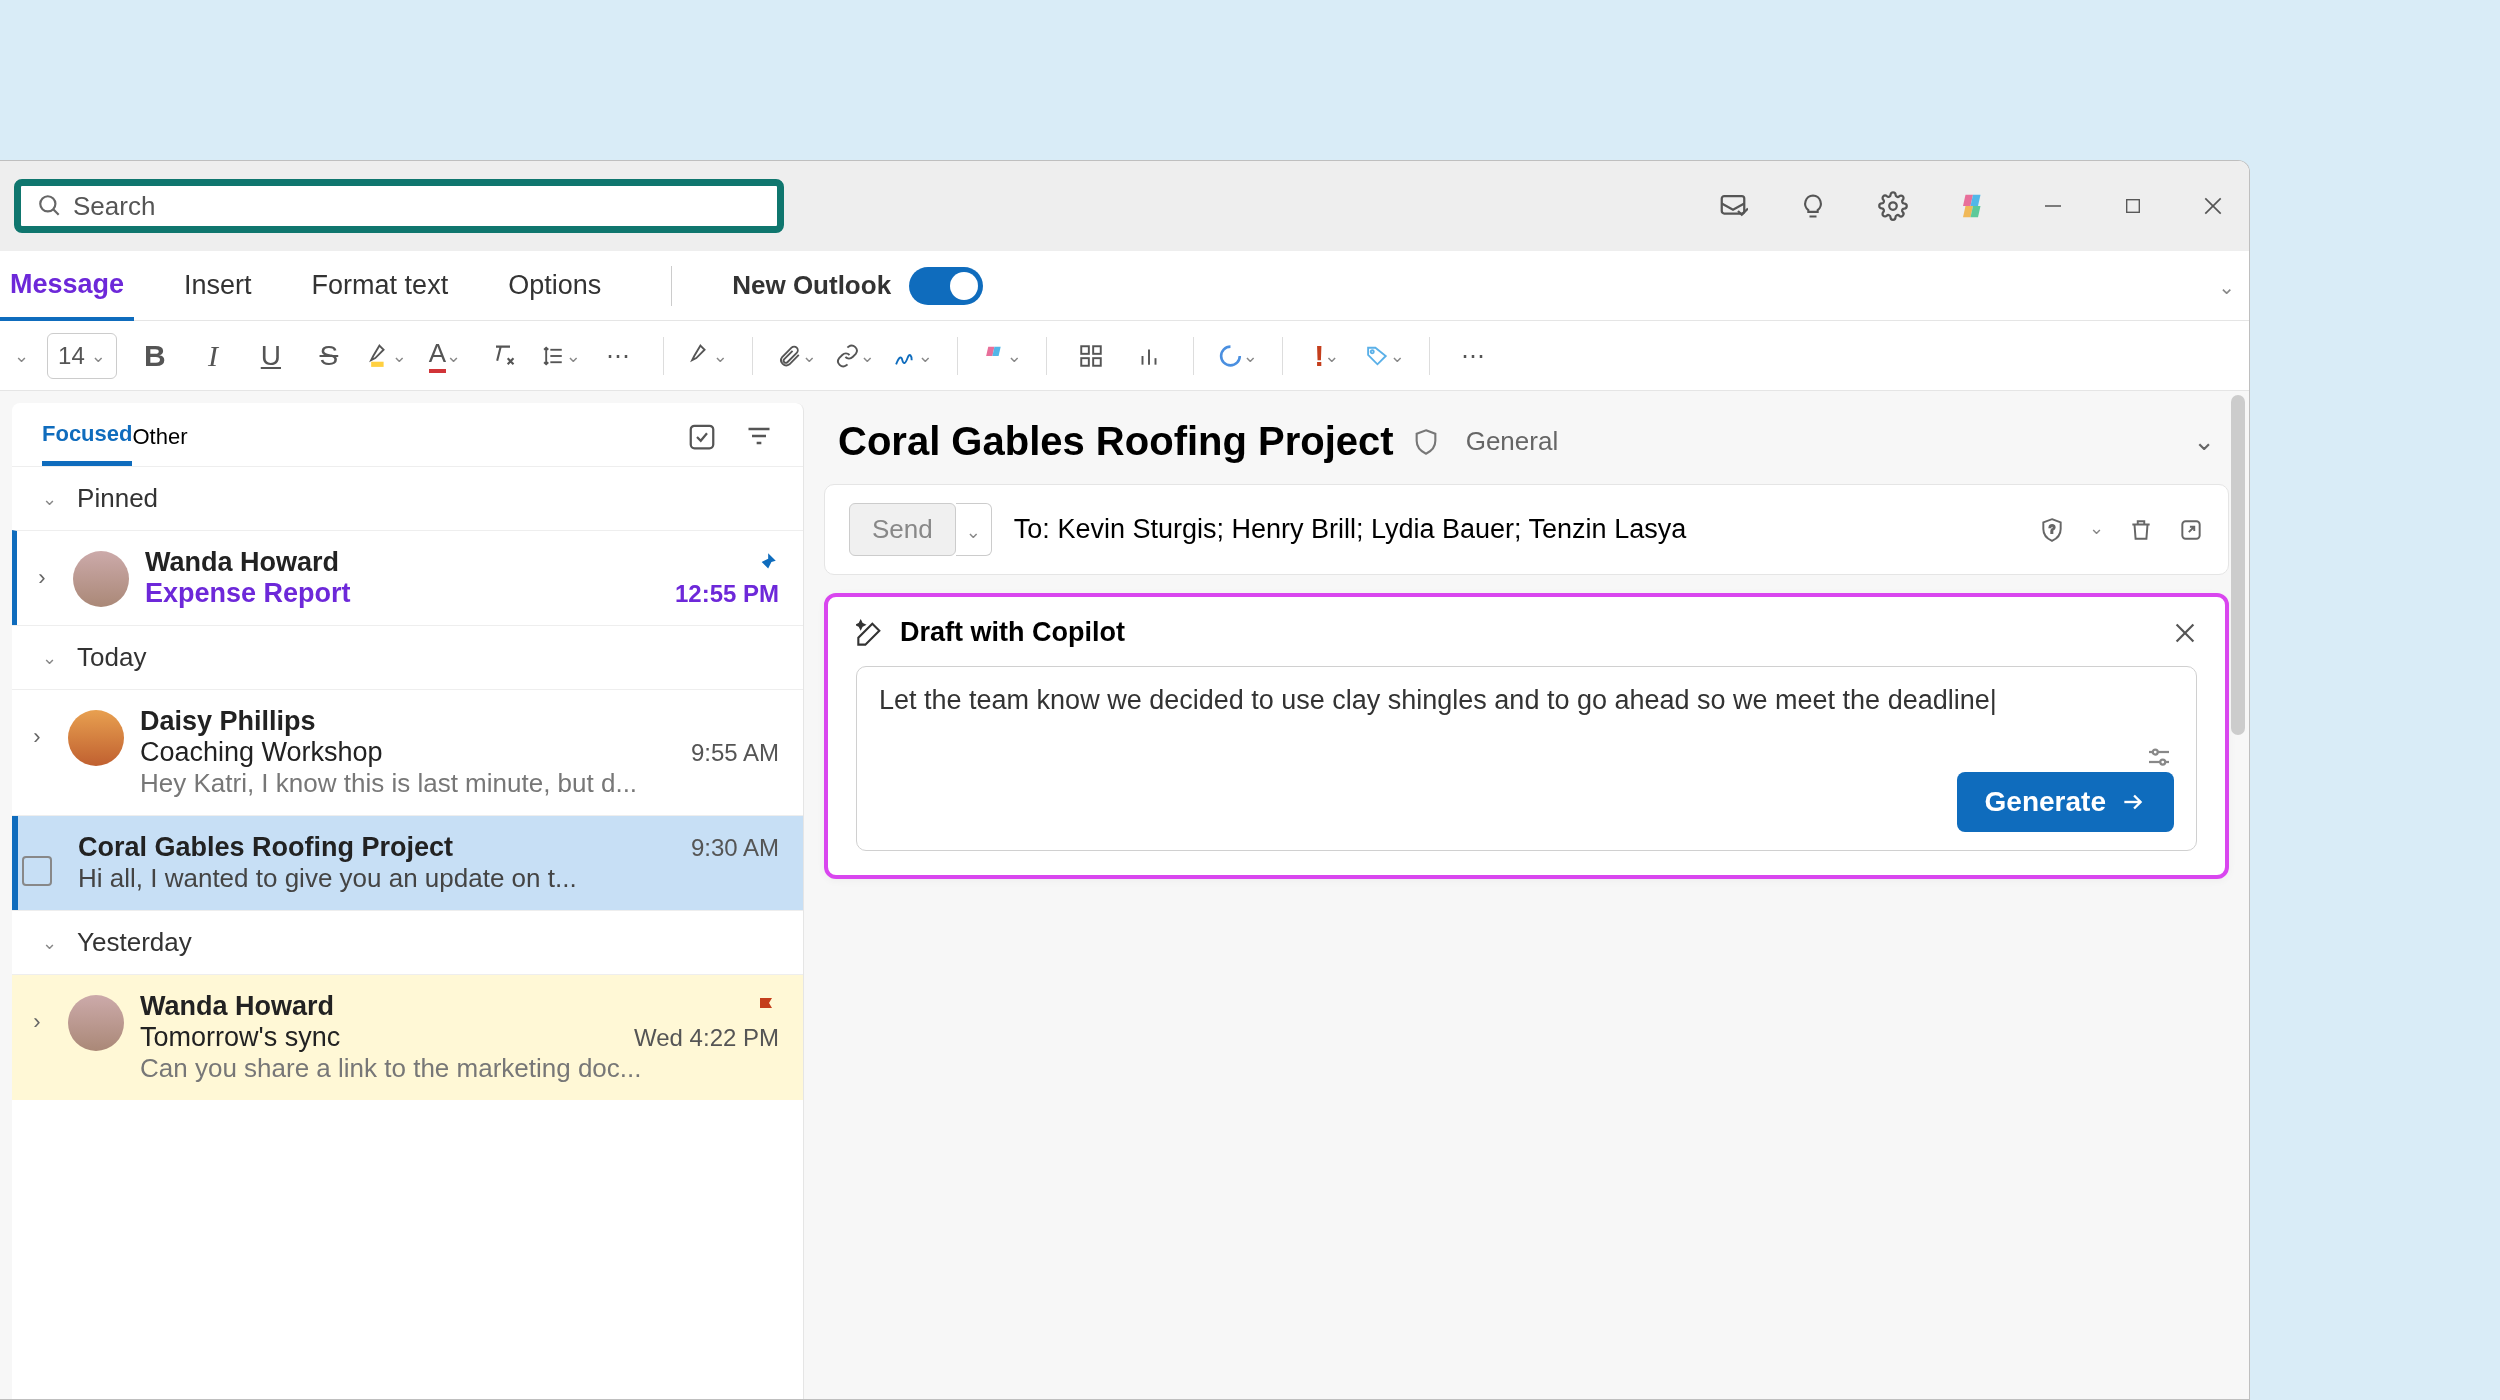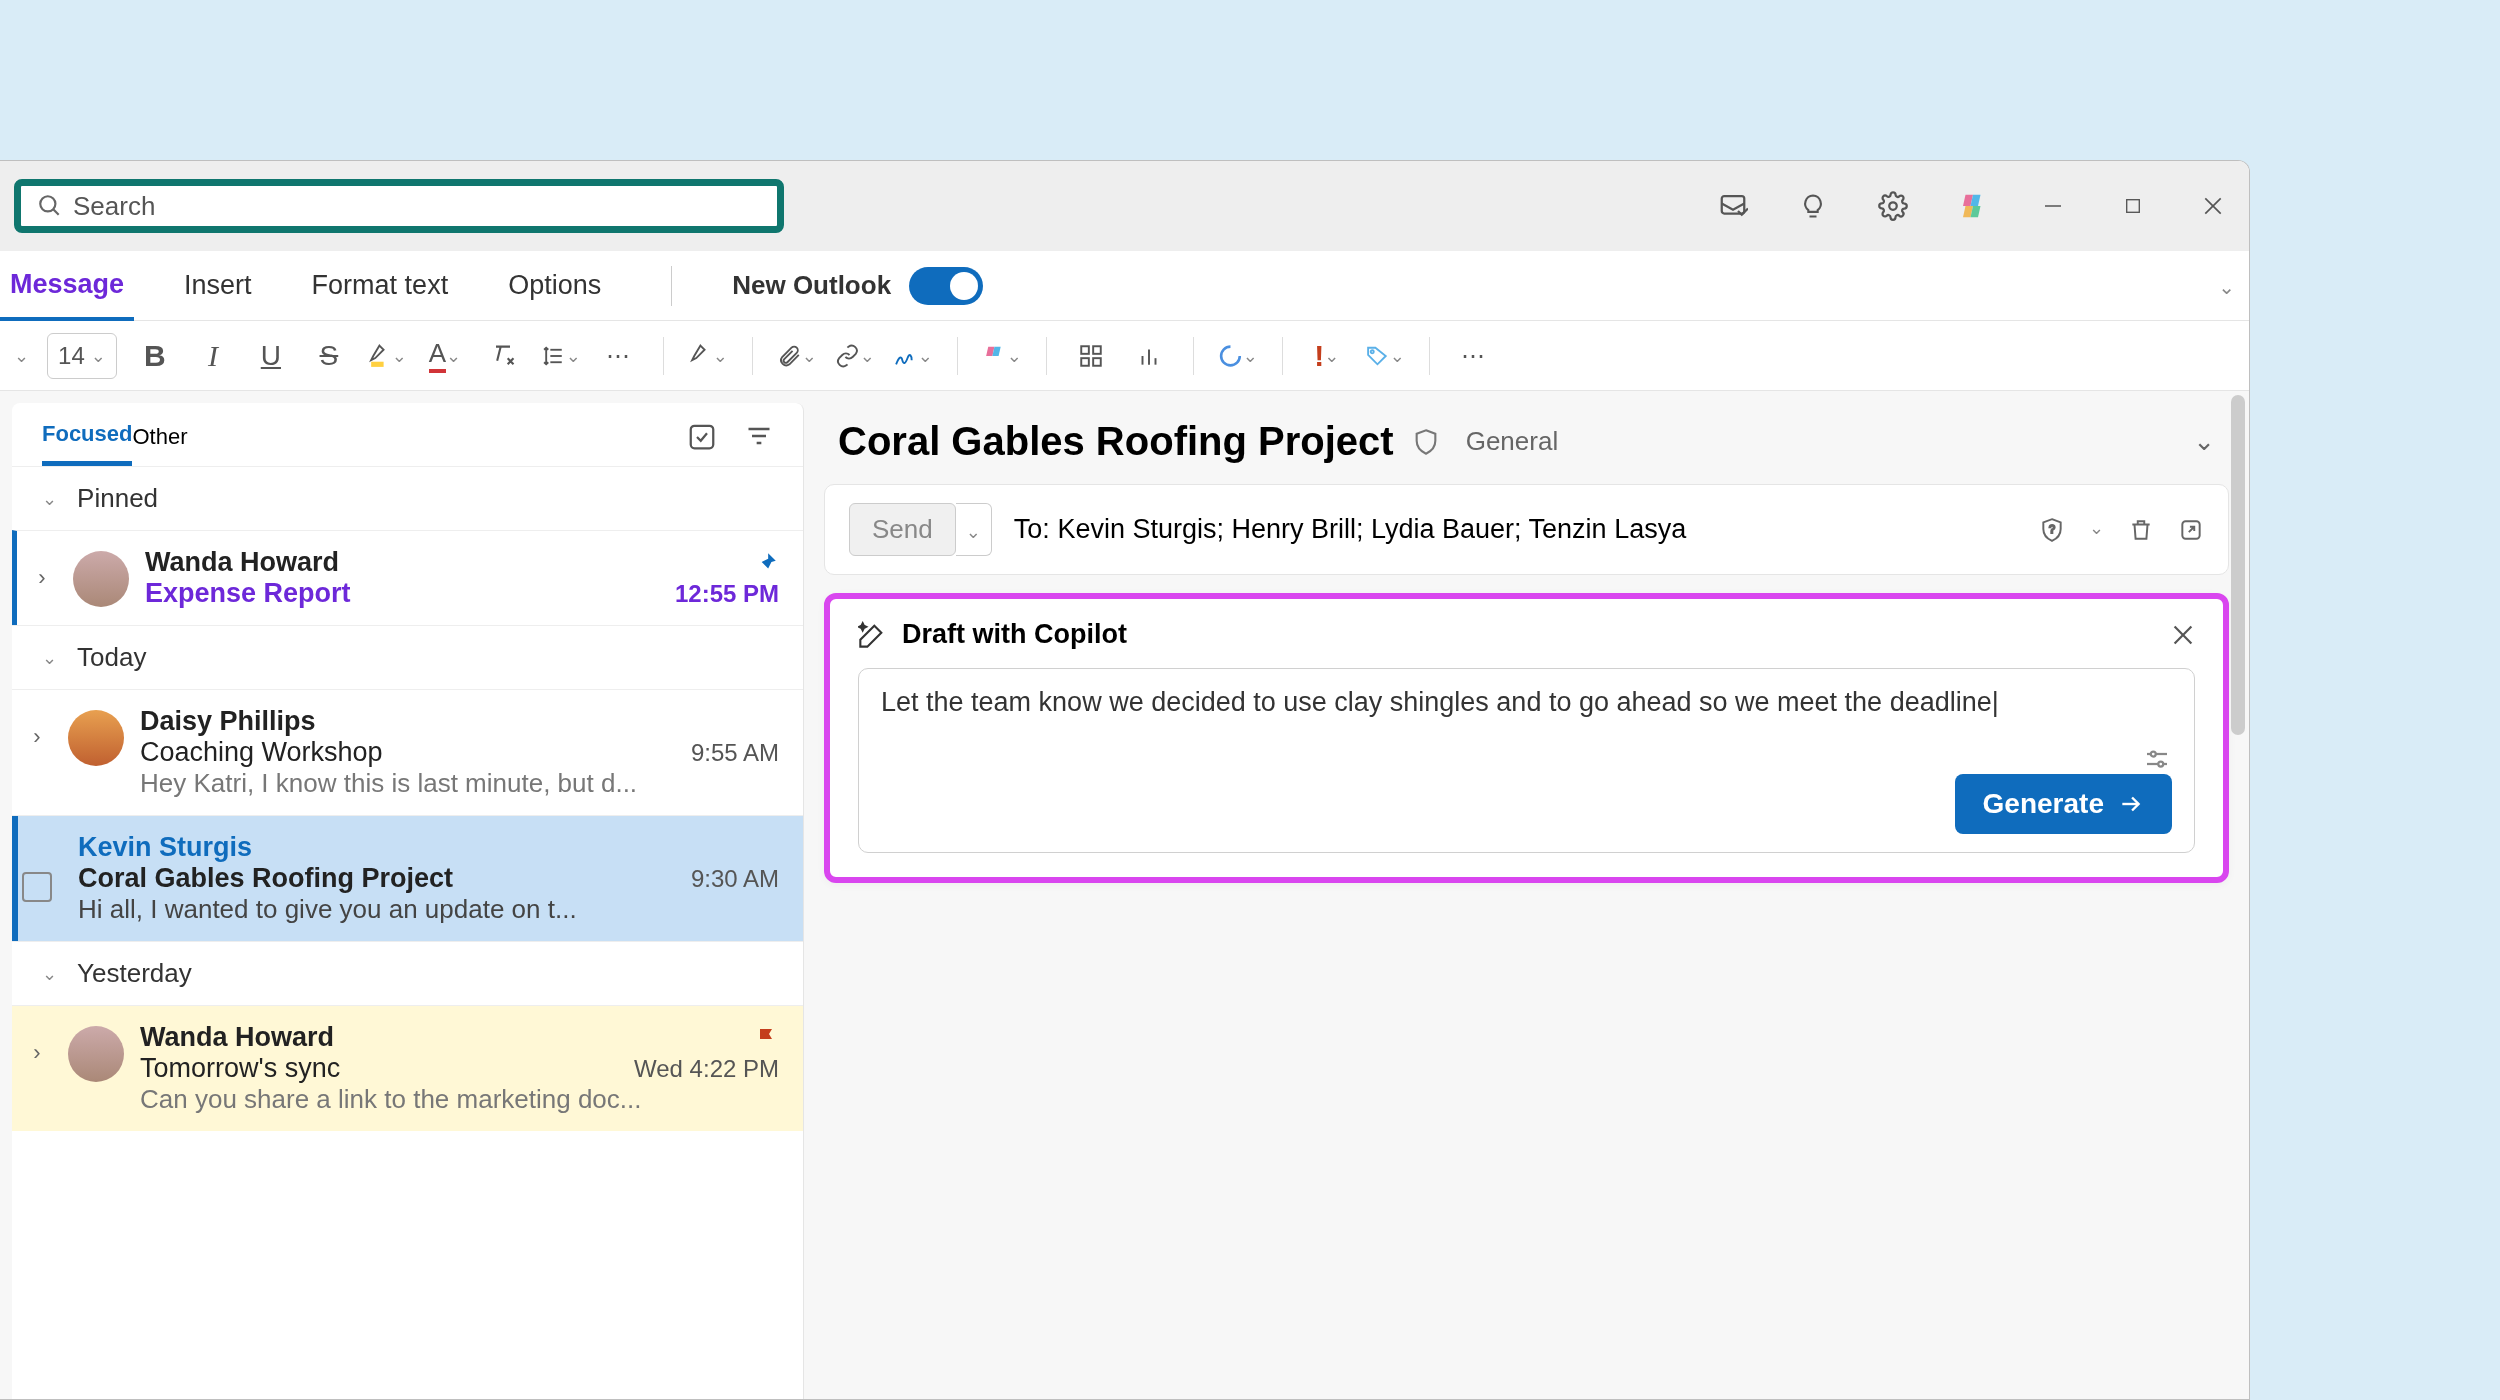--- a/index.html
+++ b/index.html
@@ -65,21 +65,21 @@
 .read-head { display:flex; align-items:center; gap: 18px; padding: 10px 14px 20px 14px; }
 .read-head h1 { font-size: 40px; font-weight: 600; }
 .read-head .gen { font-size: 26px; color:#666; margin-left:8px;}
 .read-head .exp { margin-left:auto; color:#666;}
 .compose { background:#fff; border:1px solid #e5e5e5; border-radius:10px; padding: 18px 24px; display:flex; align-items:center; gap: 22px; font-size:27px; }
 .send-btn { background:#f0f0f0; border:1px solid #ccc; border-radius:6px; padding: 10px 22px; color:#888; font-size:26px; display:flex;align-items:center;}
 .send-drop{border:1px solid #ccc;border-left:none;border-radius:0 6px 6px 0;padding:10px 10px;color:#888;margin-left:-22px;}
 .to-line{flex:1;}
 .compose-icons{margin-left:auto;display:flex;gap:24px;color:#666;}
 
-.copilot-card { margin-top: 18px; background:#fff; border:6px solid #d946ef; border-radius:12px; padding: 20px 28px 24px 28px; box-shadow: 0 2px 8px rgba(0,0,0,0.04);}
+.copilot-card { margin-top: 18px; background:#fff; border:4px solid #d946ef; border-radius:12px; padding: 20px 28px 24px 28px; box-shadow: 0 2px 8px rgba(0,0,0,0.04);}
 .copilot-head{display:flex;align-items:center;gap:16px;font-size:27px;font-weight:600;}
 .copilot-head .cx{margin-left:auto;color:#555;}
 .copilot-input{margin-top:18px;border:1px solid #d0d0d0;border-radius:10px;padding:18px 22px;}
 .copilot-input .txt{font-size:27px;color:#333;}
 .copilot-input .row2{display:flex;align-items:flex-end;margin-top:26px;flex-direction:column;}
 .gen-btn{margin-left:auto;background:#0f6cbd;color:#fff;border-radius:8px;padding:14px 28px;font-size:28px;font-weight:600;display:flex;align-items:center;gap:14px;}
 
 .vscroll{position:absolute;right:4px;top:4px;width:14px;height:340px;background:#ccc;border-radius:8px;}
 .collapse-chev{position:absolute;right:6px;top:-46px;color:#888;font-size:20px;}
 
@@ -336,21 +336,20 @@
             </div>
           <div class="prev">Hey Katri, I know this is last minute, but d...</div>
         </div>
       </div>
 
       <div class="msg selected">
         <div class="expand" style="padding-top:0;align-items:center">
             <div class="checkbox"></div>
           </div>
         <div class="body" style="margin-left:10px">
-          <div class="from">Kevin Sturgis</div>
           <div class="l1">
               <span class="subj" style="font-weight:600">Coral Gables Roofing Project</span>
               <span class="time">9:30 AM</span>
             </div>
           <div class="prev" style="color:#444">Hi all, I wanted to give you an update on t...</div>
         </div>
       </div>
 
       <div class="section-h">
           <span class="chev">⌄</span>

